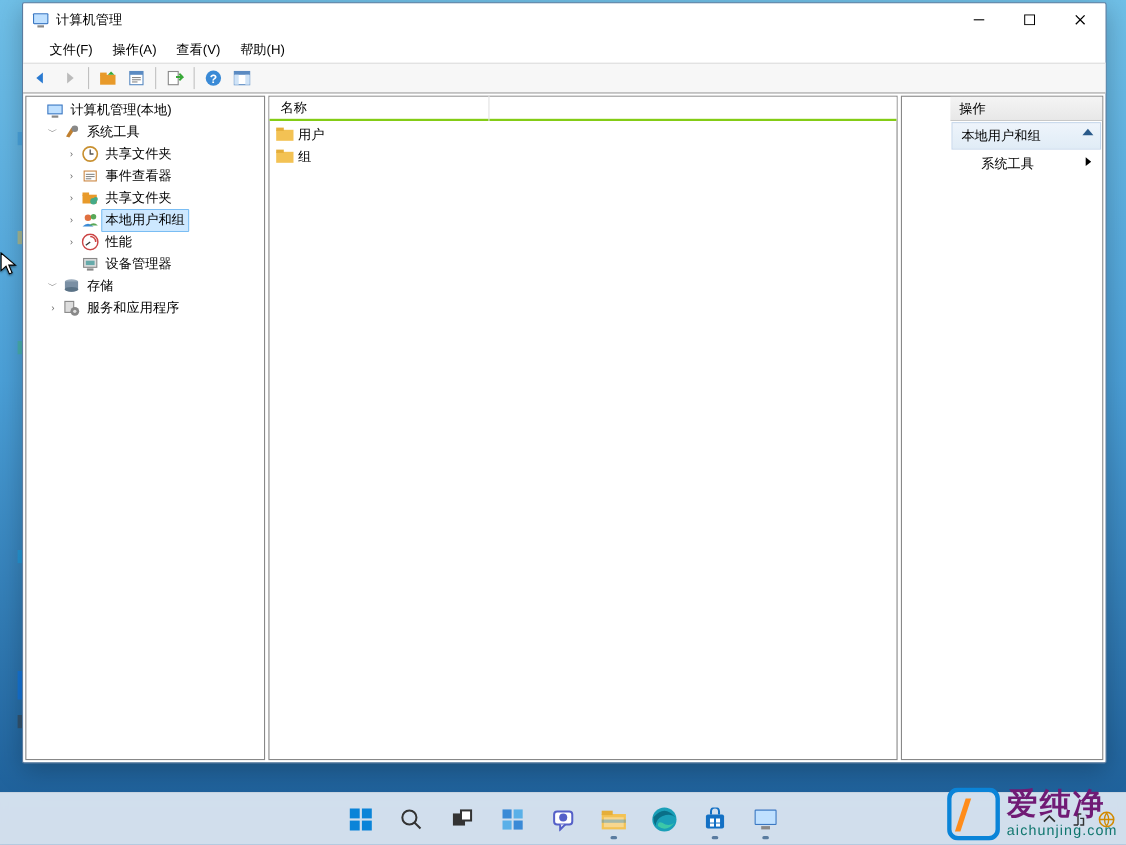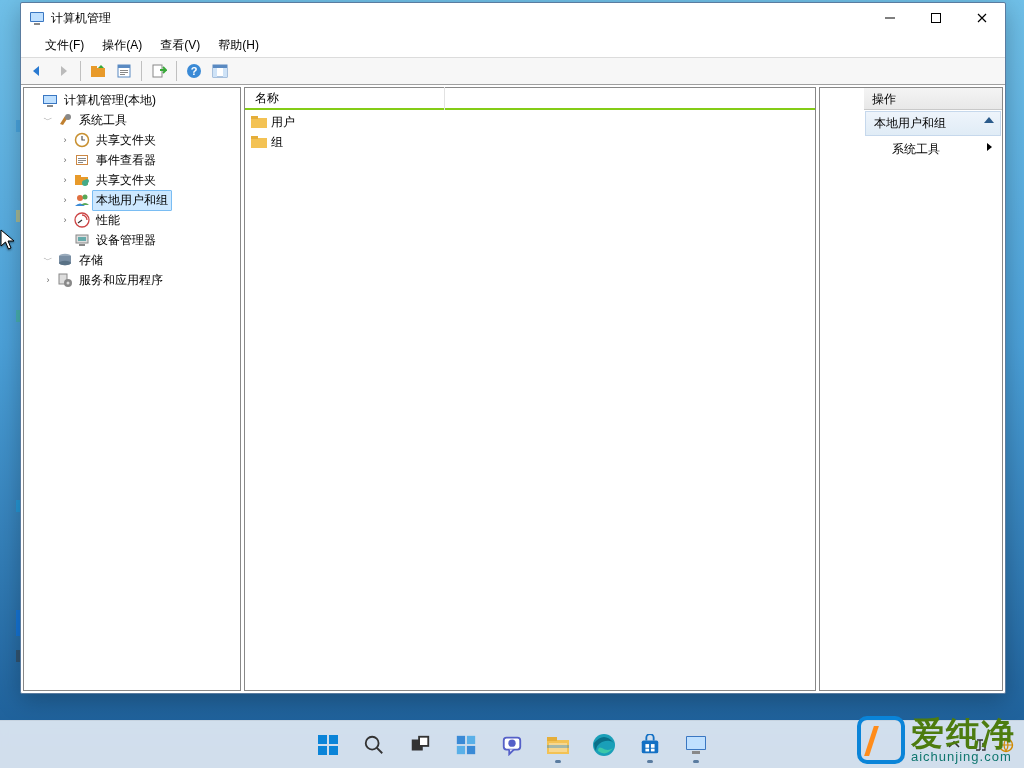--- a/index.html
+++ b/index.html
@@ -63,21 +63,21 @@
   .task-icon.active-ind::after { content:""; position:absolute; bottom:2px; width:6px; height:3px; background:#5a7ca0; border-radius:2px;}
   .task-icon { position:relative; }
   .tray { position:absolute; right:10px; display:flex; align-items:center; gap:10px; color:#222; font-size:12px;}
   .tray .glyph { width:16px; height:16px; display:flex; align-items:center; justify-content:center; }
 
   
   .watermark { position:absolute; right:8px; bottom:4px; display:flex; align-items:center; gap:6px; z-index:9500; }
   .watermark .logo { width:48px; height:48px; border:4px solid #0a84d8; border-radius:10px; position:relative; background:#fff0; }
   .watermark .logo::after { content:""; position:absolute; left:8px; top:6px; width:24px; height:30px; border-left:5px solid #ff8c1a; transform:skewX(-18deg);}
   .watermark .txtblock { display:flex; flex-direction:column; line-height:1; }
-  .watermark .cn { font-size:33px; font-weight:600; color:#4d7c0f; letter-spacing:2px; font-family:Liberation Sans, sans-serif; }
+  .watermark .cn { font-size:28px; font-weight:600; color:#701a75; letter-spacing:2px; font-family:Liberation Mono, monospace; }
   .watermark .en { font-size:13px; color:#0f766e; letter-spacing:1px; }
 
   
   .blue{fill:#2a7ad1}.green{fill:#38a838}.orange{fill:#e89a2a}
 </style>
 </head>
 <body>
 
 <div class="desktop">
 

